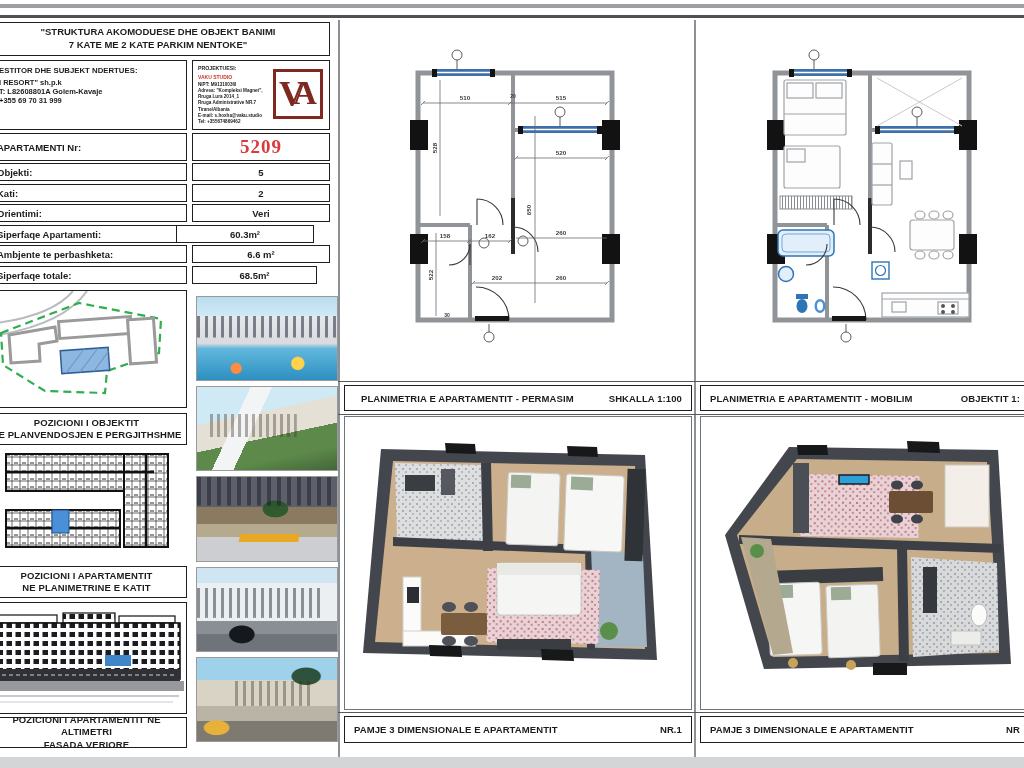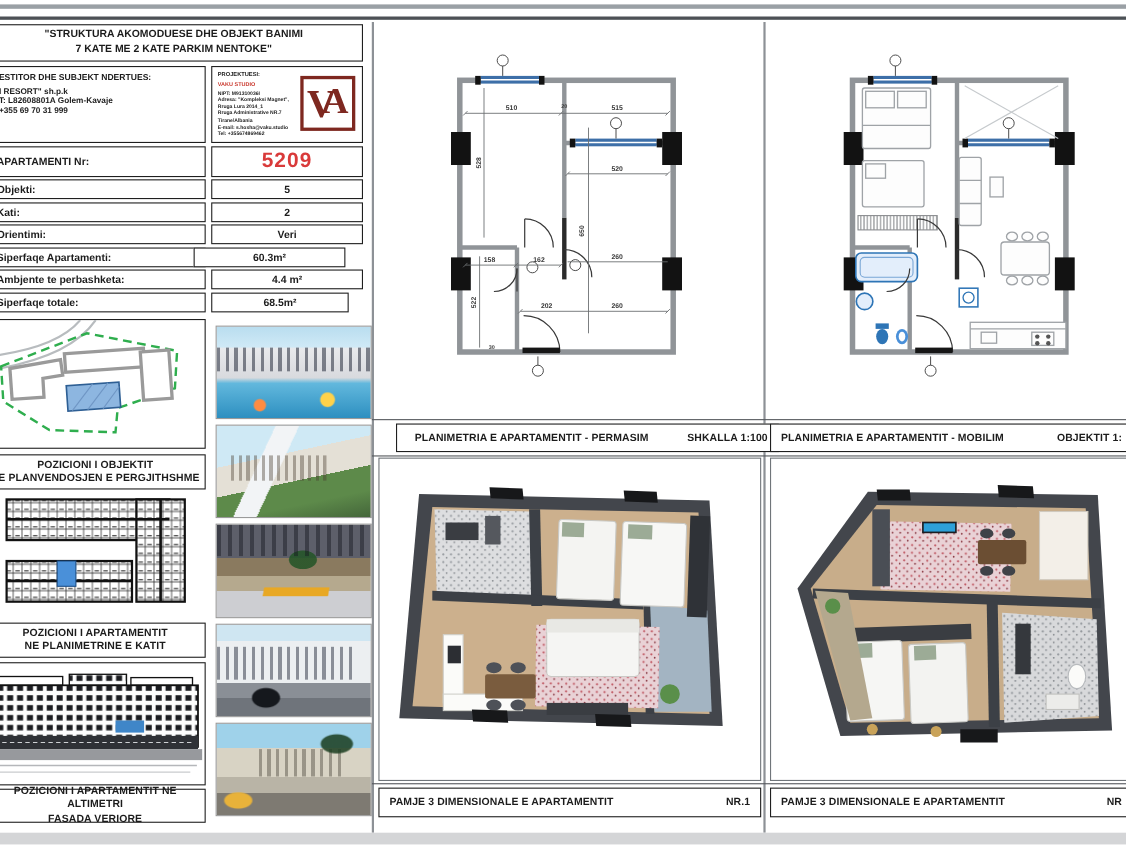--- a/index.html
+++ b/index.html
@@ -13,21 +13,21 @@
        padding:0 9px;font-weight:bold;font-size:9.5px;letter-spacing:0.1px;}
   .titlebox{display:flex;flex-direction:column;justify-content:center;text-align:center;
        font-weight:bold;font-size:9.5px;line-height:1.35;}
   .inv{padding:5px 7px;font-size:7.5px;font-weight:bold;line-height:1.25;}
   .inv .h{margin-bottom:2px;font-size:7.8px;}
   .des{font-size:4.6px;font-weight:bold;line-height:1.35;padding:4px 5px;}
   .des .h{font-size:5.2px;margin-bottom:2px;}
   .des .nm{color:#c9372c;font-size:5px;margin-bottom:1px;}
   .tlabel{font-weight:bold;font-size:9.5px;display:flex;align-items:center;padding-left:10px;}
   .tvalue{font-weight:bold;font-size:9.5px;display:flex;align-items:center;justify-content:center;}
-  .apt-no{font-size:19px;color:#d93a3a;letter-spacing:1px;}
+  .apt-no{font-size:19px;color:#d93a3a;letter-spacing:1px;font-family:Liberation Serif, serif;}
   .vdiv{position:absolute;width:1.6px;background:#8d9196;}
   .hline{position:absolute;background:#55585c;height:1.4px;}
   .wm{position:absolute;left:383px;top:336px;width:272px;text-align:center;z-index:40;
       color:#d9cdb0;pointer-events:none;}
   .wm .b{font-weight:bold;font-size:38px;letter-spacing:3px;line-height:1.05;white-space:nowrap;}
   .wm .l{height:3px;background:#d9cdb0;margin:2px 6px 1px 6px;}
   .wm .s{font-weight:bold;font-size:20px;letter-spacing:1px;}
   .photos{position:absolute;left:196px;top:296px;width:142px;height:446px;
           display:flex;flex-direction:column;gap:5px;}
   .photo{flex:1;border:1px solid #9a9a9a;box-sizing:border-box;}
@@ -137,21 +137,21 @@
       <span>Siperfaqe Apartamenti:</span>
     </div>
   <div class="box tvalue" style="left:176px;top:225px;width:138px;height:18px;">
       <span>60.3m²</span>
     </div>
 
   <div class="box tlabel" style="left:-14px;top:245px;width:201px;height:18px;">
       <span>Ambjente te perbashketa:</span>
     </div>
   <div class="box tvalue" style="left:192px;top:245px;width:138px;height:18px;">
-      <span>4.4 m²</span>
+      <span>6.6 m²</span>
     </div>
 
   <div class="box tlabel" style="left:-14px;top:266px;width:201px;height:18px;">
       <span>Siperfaqe totale:</span>
     </div>
   <div class="box tvalue" style="left:192px;top:266px;width:125px;height:18px;">
       <span>68.5m²</span>
     </div>
 
   <div class="box" style="left:-14px;top:290px;width:201px;height:118px;">
@@ -405,21 +405,21 @@
     <g stroke="#4a4a4a" stroke-width="0.9" fill="#fff">
       <circle cx="72" cy="27" r="5"></circle>
         <line x1="72" y1="32" x2="72" y2="41"></line>
       <circle cx="175" cy="84" r="5"></circle>
         <line x1="175" y1="89" x2="175" y2="98"></line>
       <circle cx="104" cy="309" r="5"></circle>
         <line x1="104" y1="304" x2="104" y2="296"></line>
     </g>
   </svg>
 
-  <div class="box bar" style="left:360px;top:385px;width:348px;height:26px;padding-left:16px;">
+  <div class="box bar" style="left:344px;top:385px;width:348px;height:26px;padding-left:16px;">
     <span>PLANIMETRIA E APARTAMENTIT - PERMASIM</span>
     <span>SHKALLA 1:100</span>
   </div>
   <div class="box bar" style="left:700px;top:385px;width:330px;height:26px;">
     <span>PLANIMETRIA E APARTAMENTIT - MOBILIM</span>
     <span>OBJEKTIT 1:</span>
   </div>
 
   <div class="box" style="left:344px;top:416px;width:348px;height:294px;border-width:1px;border-color:#70757a;">
     <svg width="344" height="290" viewBox="0 0 344 290">

